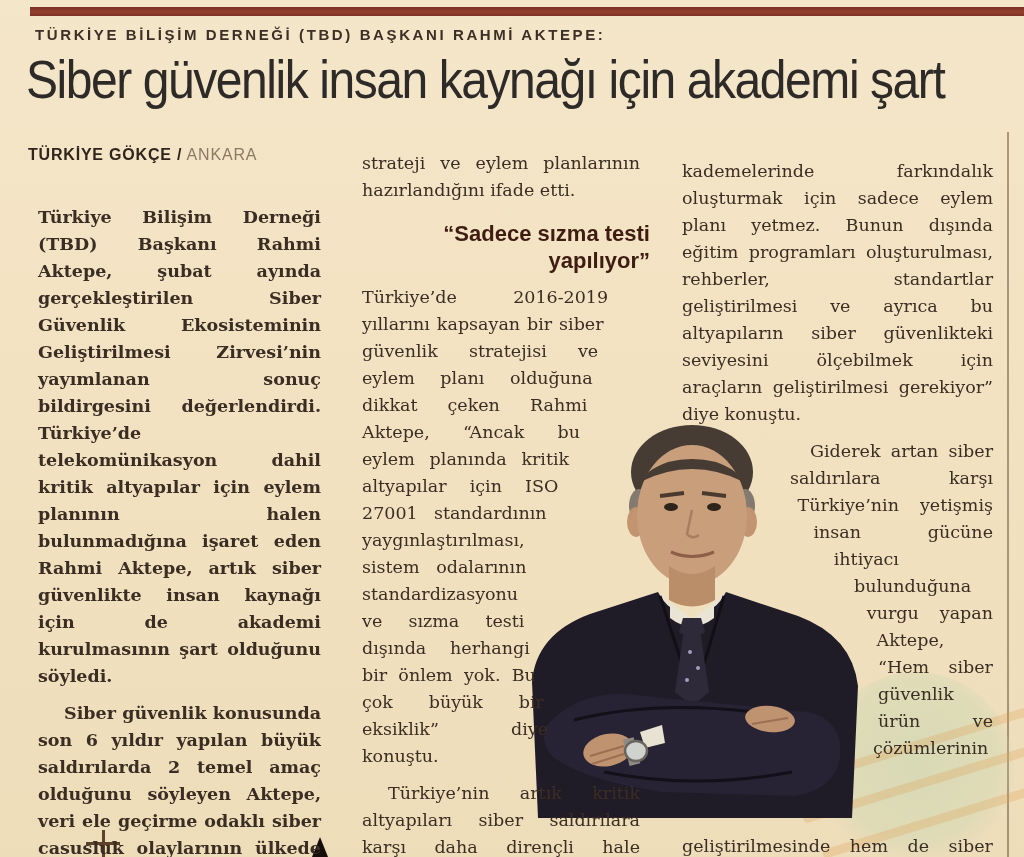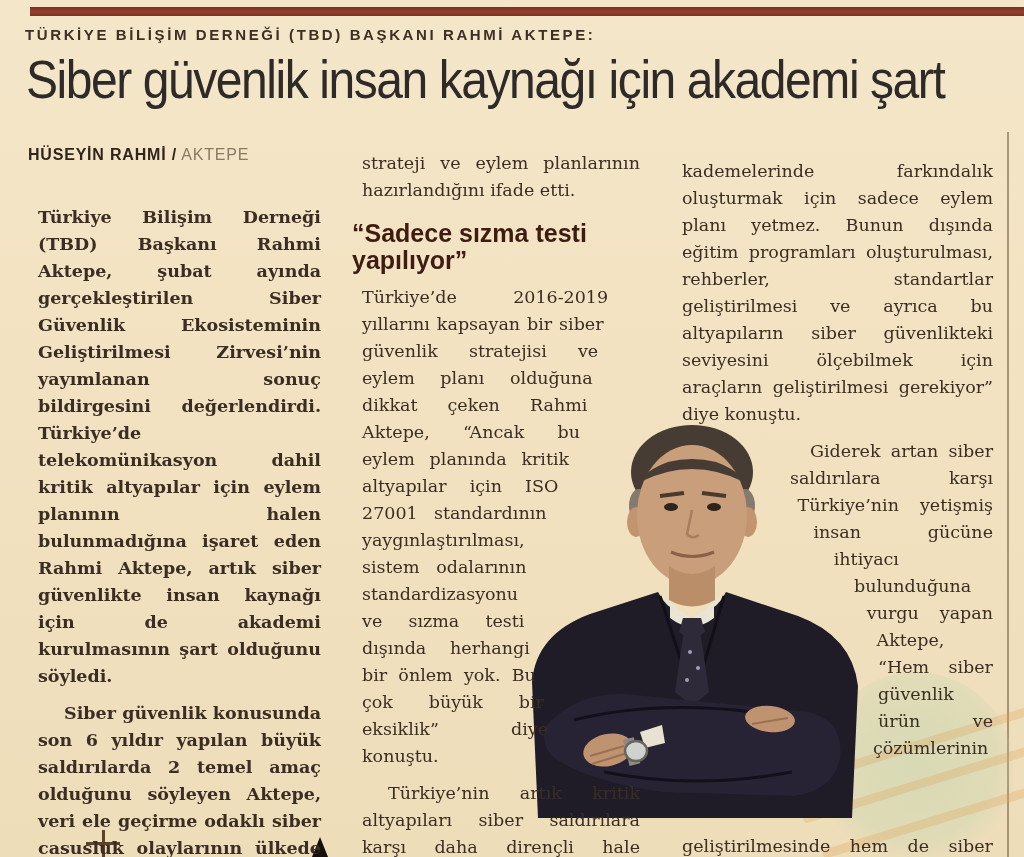--- a/index.html
+++ b/index.html
@@ -5,21 +5,21 @@
   html,body{margin:0;padding:0;}
   body{width:1024px;height:857px;overflow:hidden;
        font-family:"DejaVu Serif", serif;}
   .page{position:relative;width:1024px;height:857px;
         background:linear-gradient(180deg,#f4e6c9 0%,#f2e2c1 45%,#eeddb9 100%);
         color:#3a2d23;}
   
   .top-rule{position:absolute;left:30px;top:7px;width:994px;height:9px;
             background:linear-gradient(180deg,#7c3024,#94402f 55%,#7c3024);}
   
-  .kicker{position:absolute;left:25px;top:26px;width:960px;
+  .kicker{position:absolute;left:35px;top:26px;width:960px;
           font-family:"Liberation Sans",sans-serif;font-weight:bold;
           font-size:15px;letter-spacing:2.6px;color:#3c2f25;}
   
   .headline{position:absolute;left:26px;top:48px;width:1000px;
             font-family:"Liberation Sans",sans-serif;font-weight:400;
             font-size:50px;letter-spacing:-1.5px;color:#2d2a28;
             transform:scaleX(.96) scaleY(1.08);transform-origin:left top;
             white-space:nowrap;}
   
   .byline{position:absolute;left:28px;top:146px;width:320px;
@@ -29,21 +29,21 @@
   .byline .loc{color:#8a7964;}
   
   .col{position:absolute;font-size:17.5px;line-height:27px;
        text-align:justify;color:#3a2d23;z-index:3;}
   .col1{left:28px;top:194px;width:303px;height:648px;font-weight:bold;}
   .col2{left:352px;top:140px;width:298px;height:717px;}
   .col3{left:672px;top:148px;width:331px;height:717px;}
   .para{margin:10px;}
   .para.indent{text-indent:26px;}
   .subhead{margin:16px 0 6px 0;font-family:"Liberation Sans",sans-serif;
-           font-weight:bold;font-size:25px;color:#3f1c12;text-align:left;}
+           font-weight:bold;font-size:22px;color:#3f1c12;text-align:right;}
   
   .spacer{display:block;}
   .sp-col2{float:right;width:140px;height:470px;margin-top:150px;
            shape-outside:polygon(140px 0,112px 0,106px 42px,96px 92px,84px 152px,
              60px 212px,34px 272px,22px 312px,34px 372px,46px 412px,52px 470px,140px 470px);}
   .sp-col3{float:left;width:200px;height:395px;margin-top:54px;
            shape-outside:polygon(0 0,98px 0,104px 40px,118px 90px,148px 130px,
              178px 170px,196px 220px,196px 280px,184px 320px,174px 360px,168px 395px,0 395px);}
   
   .photo{position:absolute;left:512px;top:420px;width:364px;height:398px;z-index:2;}
@@ -74,22 +74,22 @@
 
 <div class="page" lang="tr">
 
   <div class="top-rule"></div>
 
   <div class="kicker">TÜRKİYE BİLİŞİM DERNEĞİ (TBD) BAŞKANI RAHMİ AKTEPE:</div>
 
   <h1 class="headline" style="margin:0;">Siber güvenlik insan kaynağı için akademi şart</h1>
 
   <div class="byline">
-    <span class="author">HÜSEYİN RAHMİ /</span>
-    <span class="loc">AKTEPE</span>
+    <span class="author">TÜRKİYE GÖKÇE /</span>
+    <span class="loc">ANKARA</span>
   </div>
 
   <div class="col col1">
     <p class="para"><span>Türkiye Bilişim Derneği (TBD) Başkanı Rahmi Aktepe, şubat ayında gerçekleştirilen Siber Güvenlik Ekosisteminin Geliştirilmesi Zirvesi’nin yayımlanan sonuç bildirgesini değerlendirdi. Türkiye’de telekomünikasyon dahil kritik altyapılar için eylem planının halen bulunmadığına işaret eden Rahmi Aktepe, artık siber güvenlikte insan kaynağı için de akademi kurulmasının şart olduğunu söyledi.</span></p>
     <p class="para indent"><span>Siber güvenlik konusunda son 6 yıldır yapılan büyük saldırılarda 2 temel amaç olduğunu söyleyen Aktepe, veri ele geçirme odaklı siber casusluk olaylarının ülkede önemli kayıplara ve kaosa yol açtığını bildirdi. Artık kritik altyapıların siber saldırıların temel hedeflerinden birisi haline geldiğine değinen Rahmi Aktepe, gelişmiş ülkelerin tamamında siber güvenlik stratejileri kapsamında kritik altyapılar için</span></p>
   </div>
 
   <div class="col col2">
     <p class="para"><span>strateji ve eylem planlarının hazırlandığını ifade etti.</span></p>
     <h2 class="subhead">“Sadece sızma testi yapılıyor”</h2>

